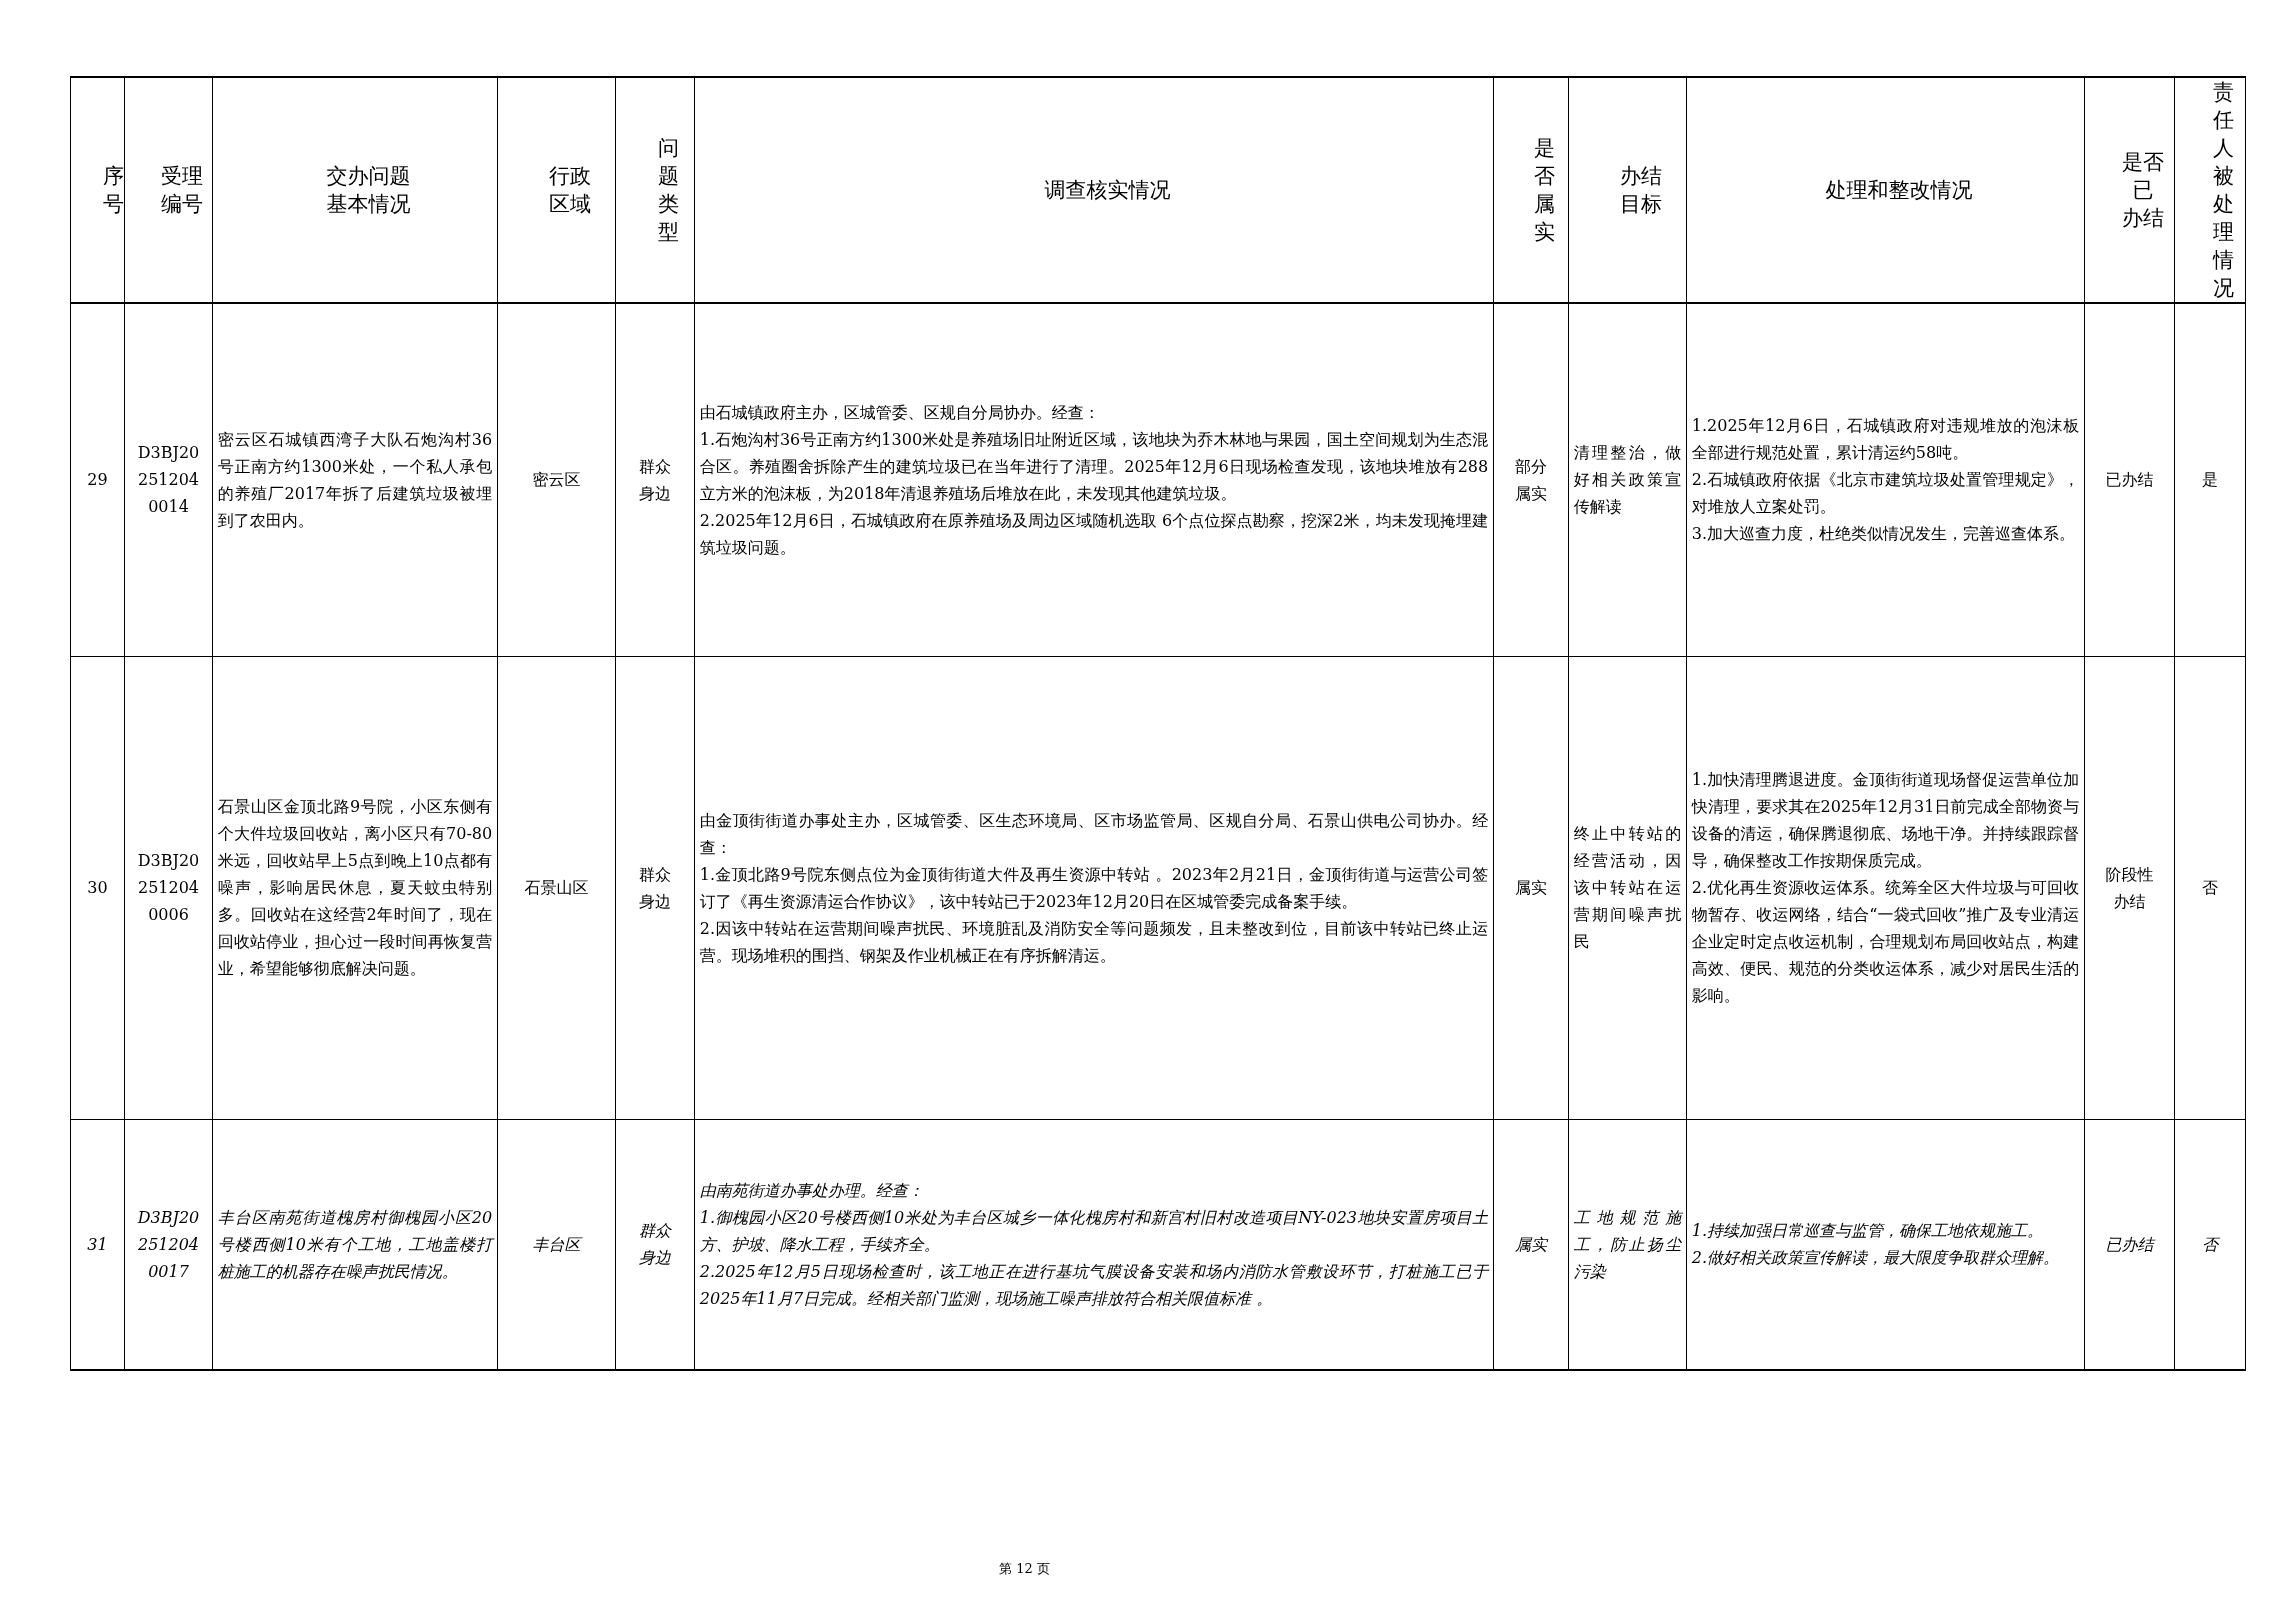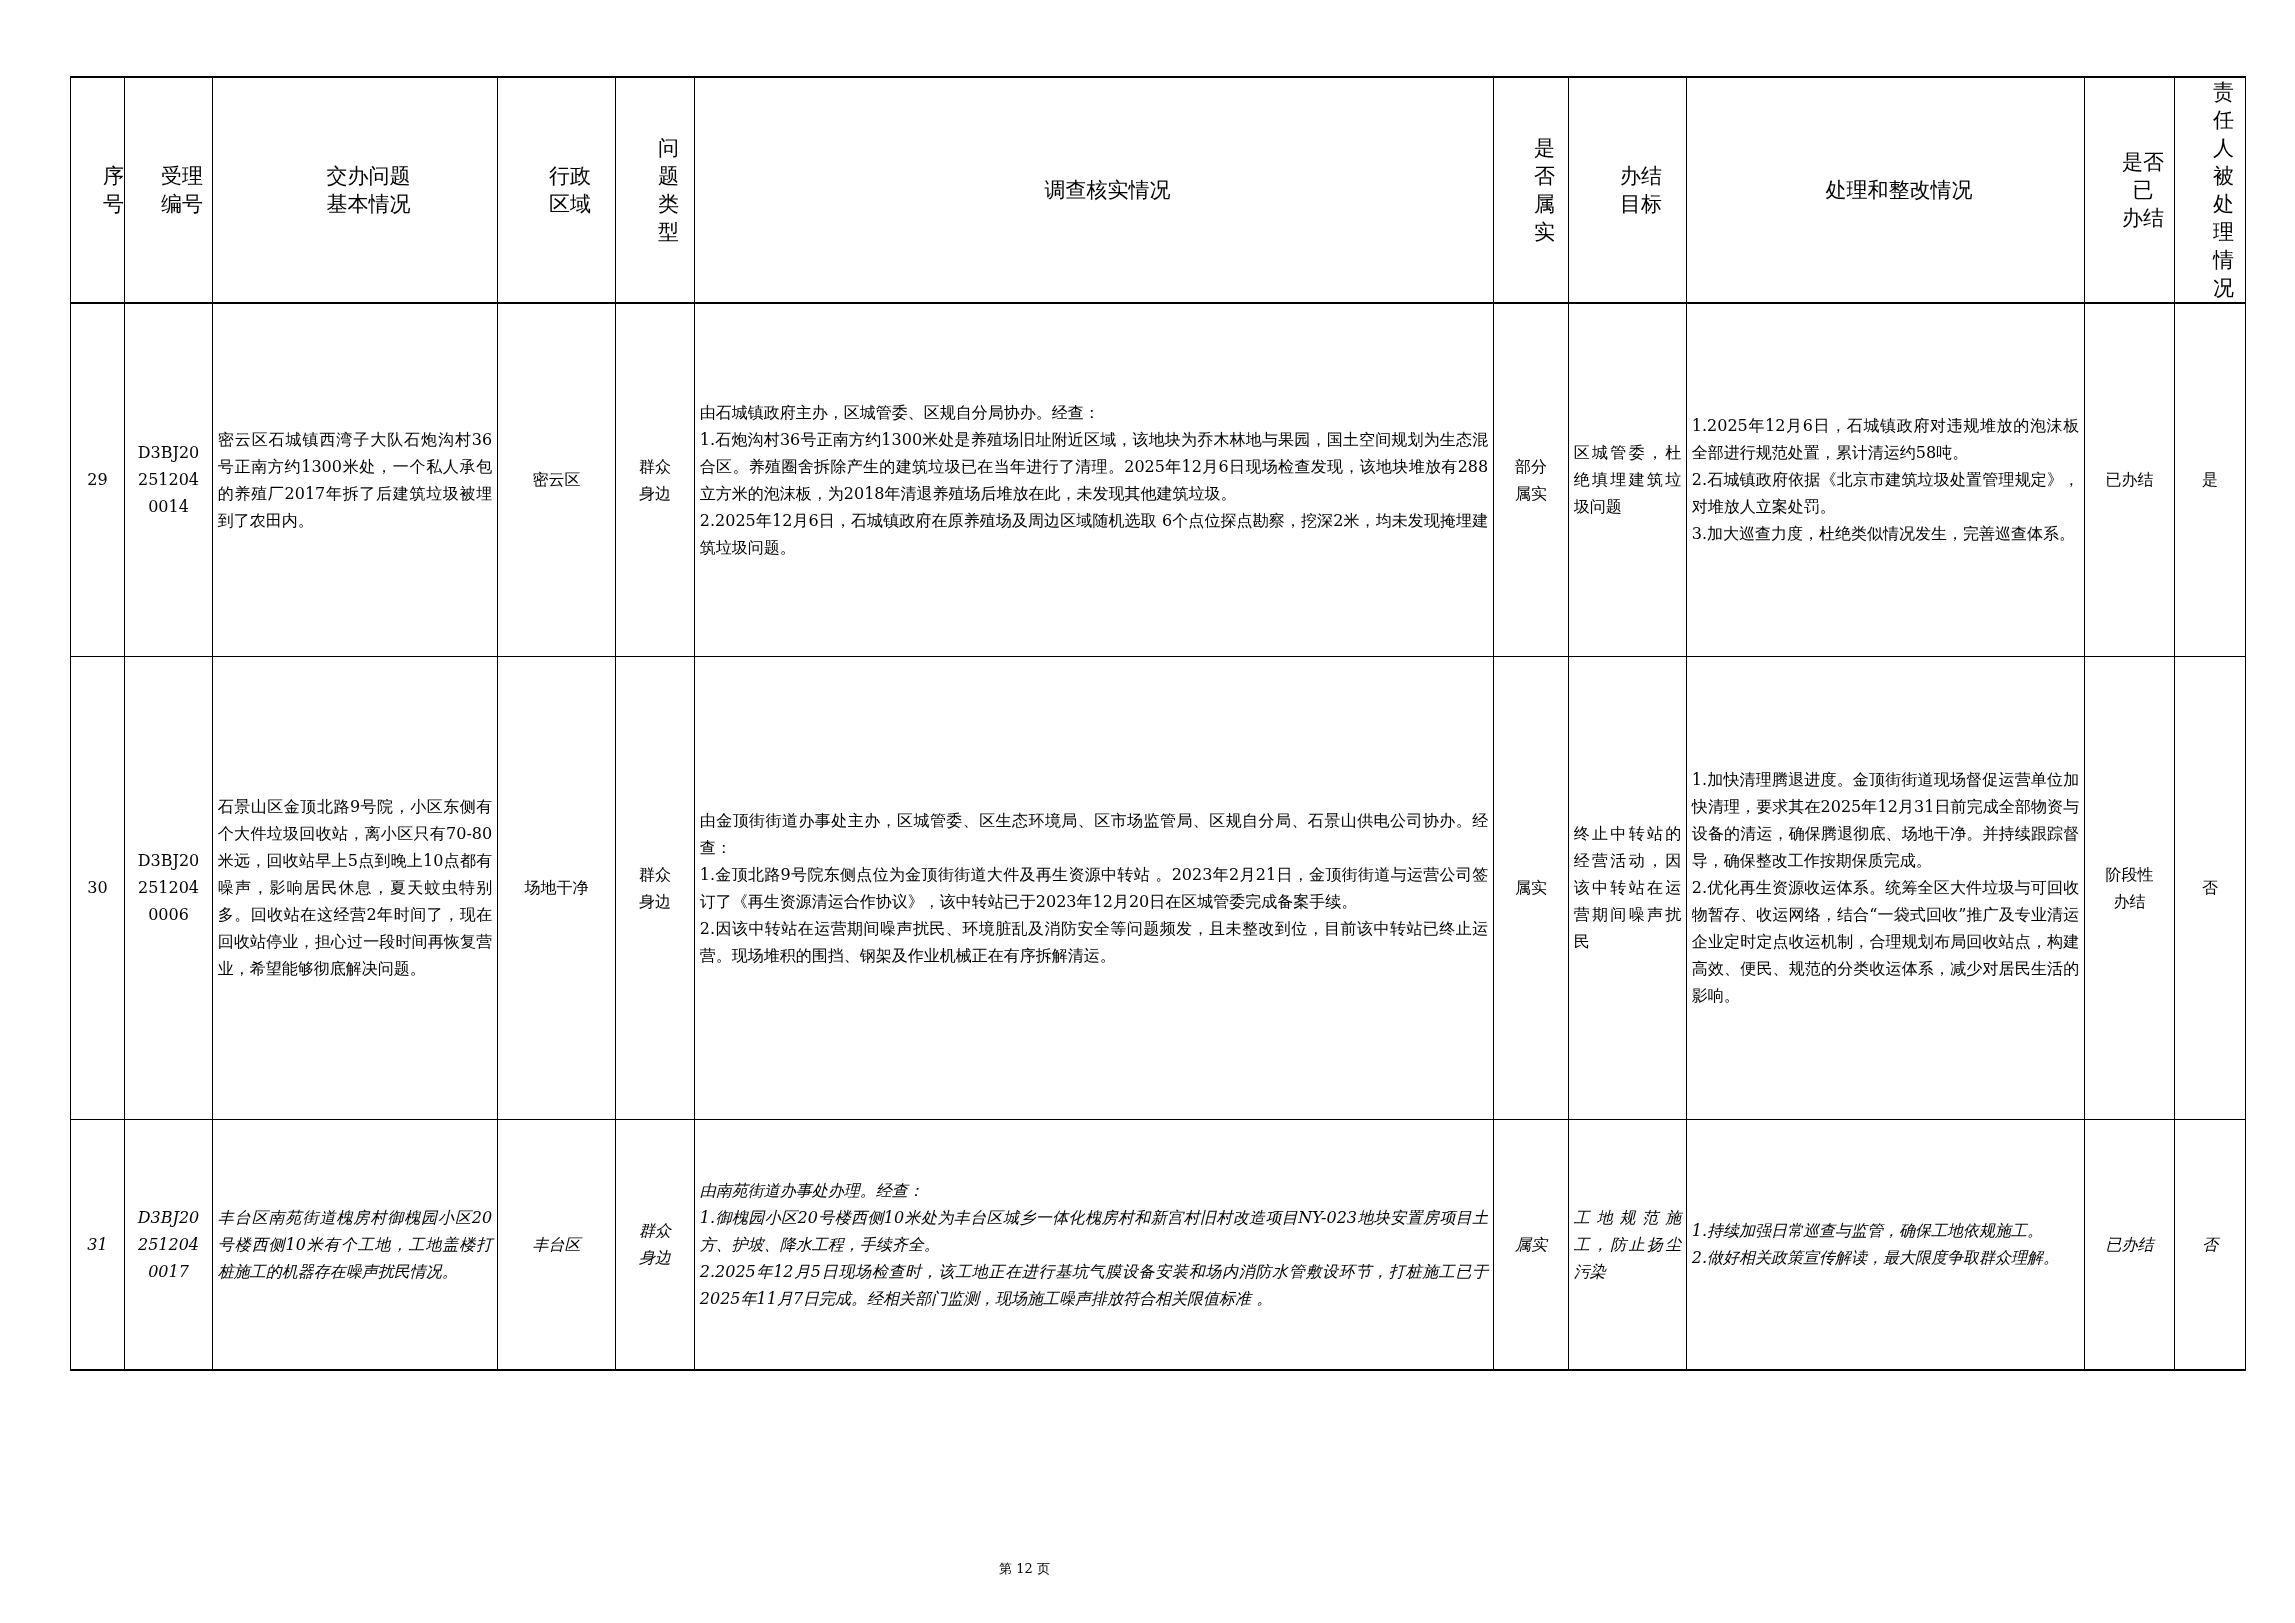--- a/index.html
+++ b/index.html
@@ -70,35 +70,35 @@
 0014</td>
     <td class="j">密云区石城镇西湾子大队石炮沟村36号正南方约1300米处，一个私人承包的养殖厂2017年拆了后建筑垃圾被埋到了农田内。</td>
     <td class="c">密云区</td>
     <td class="c pre">群众
 身边</td>
     <td class="j pre">由石城镇政府主办，区城管委、区规自分局协办。经查：
 1.石炮沟村36号正南方约1300米处是养殖场旧址附近区域，该地块为乔木林地与果园，国土空间规划为生态混合区。养殖圈舍拆除产生的建筑垃圾已在当年进行了清理。2025年12月6日现场检查发现，该地块堆放有288立方米的泡沫板，为2018年清退养殖场后堆放在此，未发现其他建筑垃圾。
 2.2025年12月6日，石城镇政府在原养殖场及周边区域随机选取 6个点位探点勘察，挖深2米，均未发现掩埋建筑垃圾问题。</td>
     <td class="c pre">部分
 属实</td>
-    <td class="j">区城管委，杜绝填埋建筑垃圾问题</td>
+    <td class="j">清理整治，做好相关政策宣传解读</td>
     <td class="j pre">1.2025年12月6日，石城镇政府对违规堆放的泡沫板全部进行规范处置，累计清运约58吨。
 2.石城镇政府依据《北京市建筑垃圾处置管理规定》，对堆放人立案处罚。
 3.加大巡查力度，杜绝类似情况发生，完善巡查体系。</td>
     <td class="c pre">已办结</td>
     <td class="c">是</td>
   </tr>
 
   <tr style="height:463px">
     <td class="c">30</td>
     <td class="c pre">D3BJ20
 251204
 0006</td>
     <td class="j">石景山区金顶北路9号院，小区东侧有个大件垃圾回收站，离小区只有70-80米远，回收站早上5点到晚上10点都有噪声，影响居民休息，夏天蚊虫特别多。回收站在这经营2年时间了，现在回收站停业，担心过一段时间再恢复营业，希望能够彻底解决问题。</td>
-    <td class="c">场地干净</td>
+    <td class="c">石景山区</td>
     <td class="c pre">群众
 身边</td>
     <td class="j pre">由金顶街街道办事处主办，区城管委、区生态环境局、区市场监管局、区规自分局、石景山供电公司协办。经查：
 1.金顶北路9号院东侧点位为金顶街街道大件及再生资源中转站 。2023年2月21日，金顶街街道与运营公司签订了《再生资源清运合作协议》，该中转站已于2023年12月20日在区城管委完成备案手续。
 2.因该中转站在运营期间噪声扰民、环境脏乱及消防安全等问题频发，且未整改到位，目前该中转站已终止运营。现场堆积的围挡、钢架及作业机械正在有序拆解清运。</td>
     <td class="c pre">属实</td>
     <td class="j">终止中转站的经营活动，因该中转站在运营期间噪声扰民</td>
     <td class="j pre">1.加快清理腾退进度。金顶街街道现场督促运营单位加快清理，要求其在2025年12月31日前完成全部物资与设备的清运，确保腾退彻底、场地干净。并持续跟踪督导，确保整改工作按期保质完成。
 2.优化再生资源收运体系。统筹全区大件垃圾与可回收物暂存、收运网络，结合“一袋式回收”推广及专业清运企业定时定点收运机制，合理规划布局回收站点，构建高效、便民、规范的分类收运体系，减少对居民生活的影响。</td>
     <td class="c pre">阶段性

